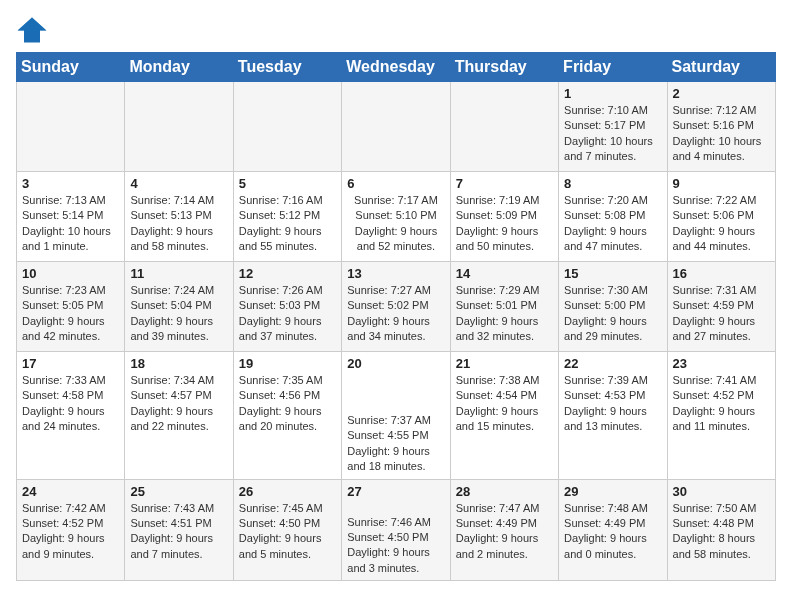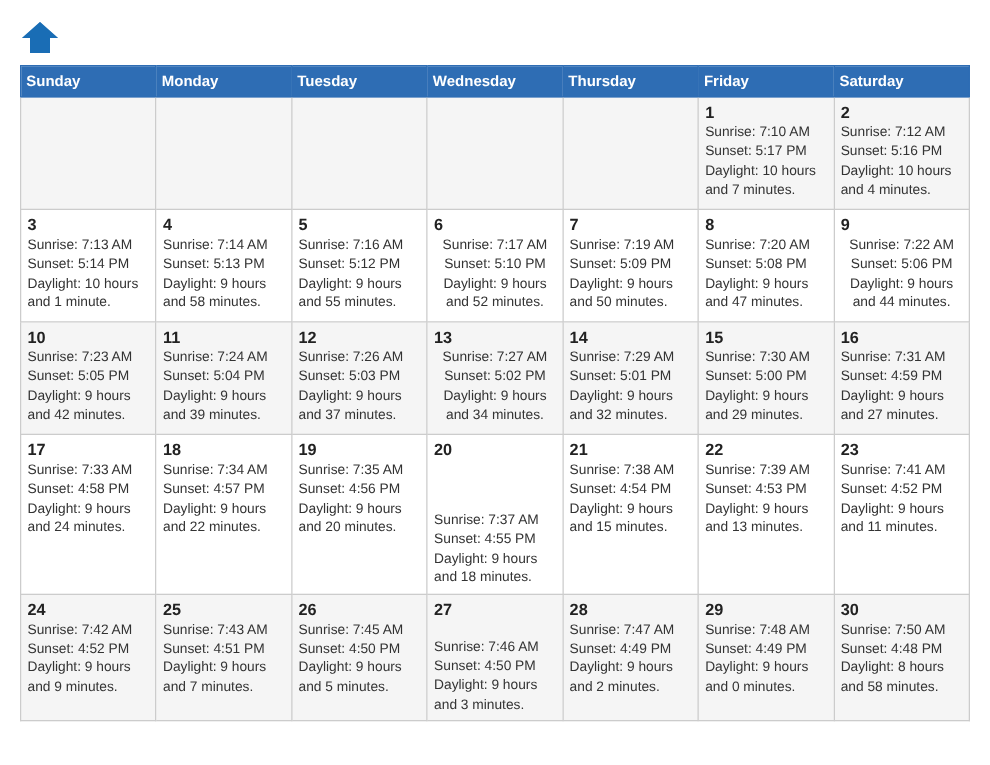--- a/index.html
+++ b/index.html
@@ -50,21 +50,21 @@
     table {
       width: 100%;
       border-collapse: collapse;
       table-layout: fixed;
     }
     thead tr {
       background-color: #2e6db4;
     }
     thead th {
       color: #fff;
-      font-size: 12px;
+      font-size: 16px;
       font-weight: bold;
       padding: 5px 4px;
       text-align: left;
       border: 1px solid #2e6db4;
     }
     tbody tr {
       vertical-align: top;
     }
     tbody td {
       border: 1px solid #ccc;
@@ -188,21 +188,21 @@
         </td>
         <td>
           <span class="day-number">8</span>
           <div class="day-info" style="white-space: pre-line;">Sunrise: 7:20 AM
 Sunset: 5:08 PM
 Daylight: 9 hours
 and 47 minutes.</div>
         </td>
         <td>
           <span class="day-number">9</span>
-          <div class="day-info" style="white-space: pre-line; text-align: center;">Sunrise: 7:22 AM
+          <div class="day-info" style="white-space: pre-line;">Sunrise: 7:22 AM
 Sunset: 5:06 PM
 Daylight: 9 hours
 and 44 minutes.</div>
         </td>
       </tr>
       <tr>
         <td>
           <span class="day-number">10</span>
           <div class="day-info" style="white-space: pre-line;">Sunrise: 7:23 AM
 Sunset: 5:05 PM
@@ -218,21 +218,21 @@
         </td>
         <td>
           <span class="day-number">12</span>
           <div class="day-info" style="white-space: pre-line;">Sunrise: 7:26 AM
 Sunset: 5:03 PM
 Daylight: 9 hours
 and 37 minutes.</div>
         </td>
         <td>
           <span class="day-number">13</span>
-          <div class="day-info" style="white-space: pre-line; text-align: center;">Sunrise: 7:27 AM
+          <div class="day-info" style="white-space: pre-line;">Sunrise: 7:27 AM
 Sunset: 5:02 PM
 Daylight: 9 hours
 and 34 minutes.</div>
         </td>
         <td>
           <span class="day-number">14</span>
           <div class="day-info" style="white-space: pre-line;">Sunrise: 7:29 AM
 Sunset: 5:01 PM
 Daylight: 9 hours
 and 32 minutes.</div>

